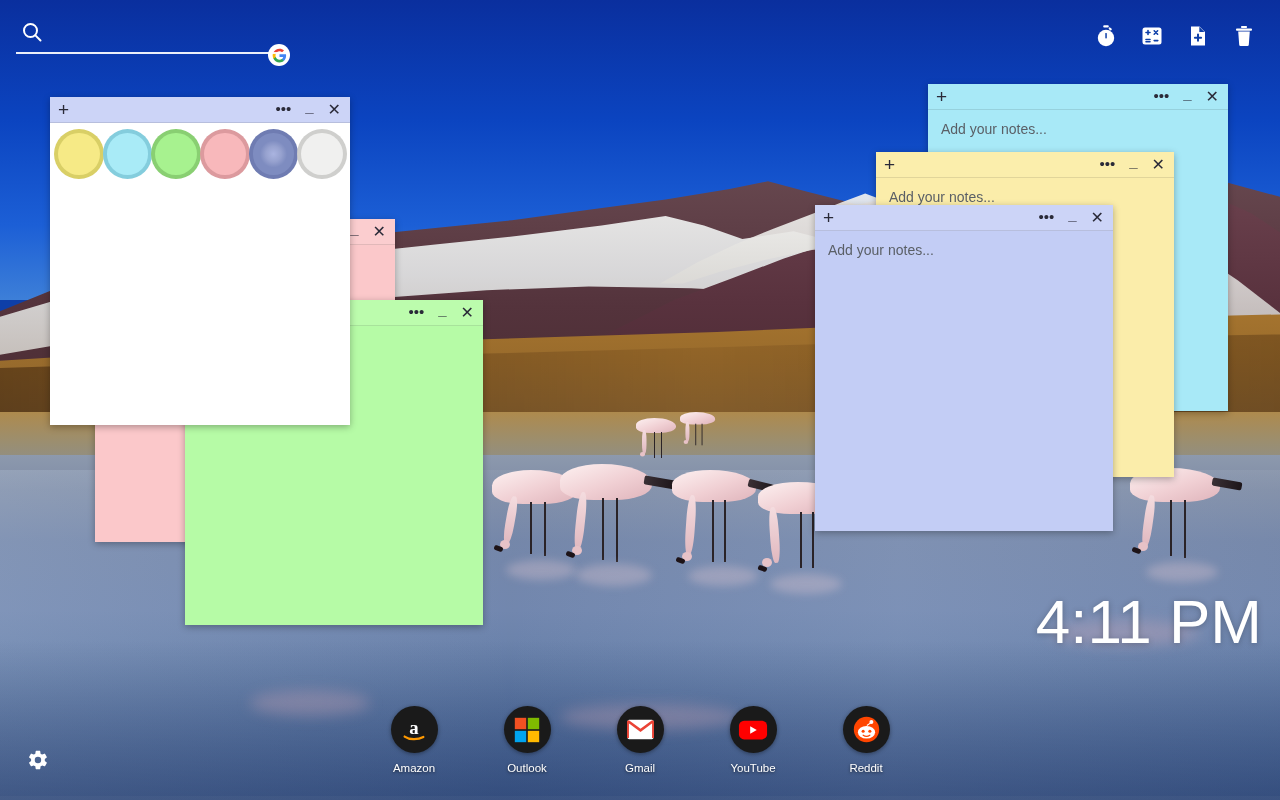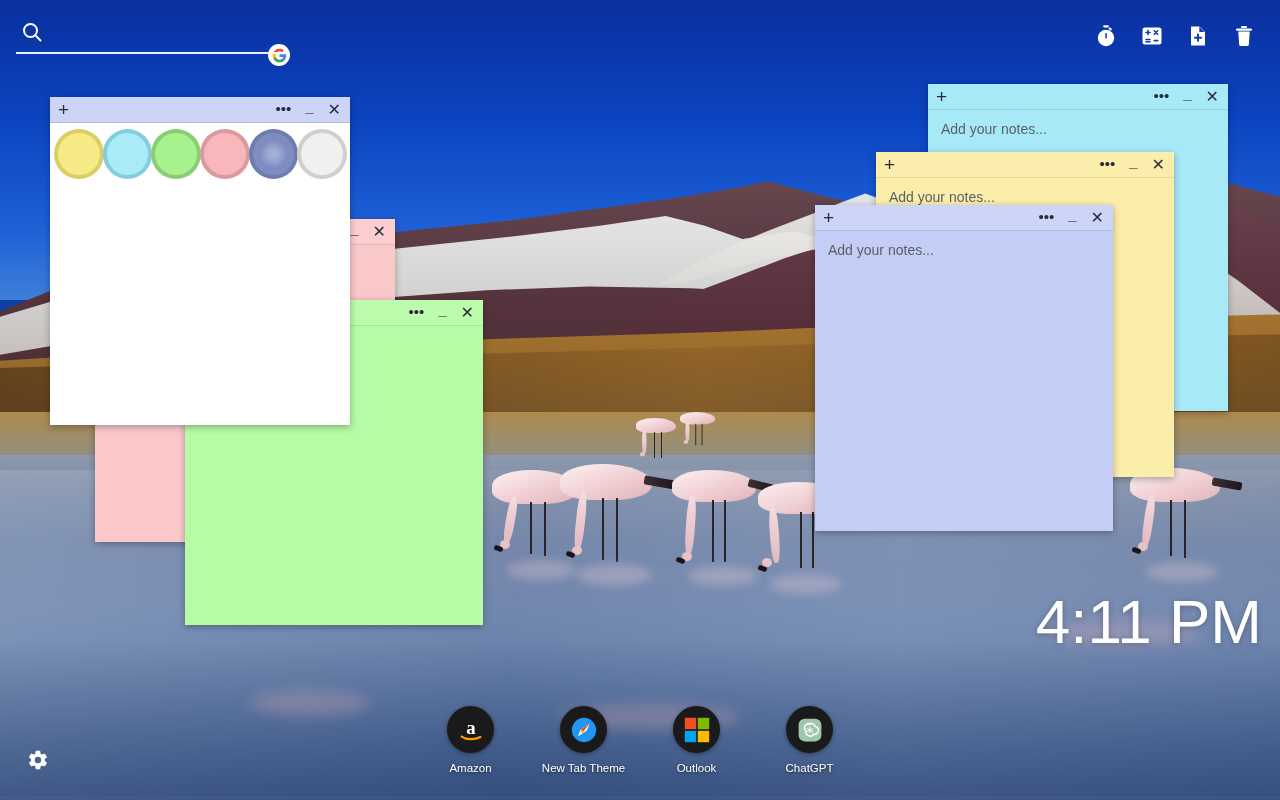--- a/index.html
+++ b/index.html
@@ -485,58 +485,70 @@
   <div class="dock-item">
     <div class="dock-icon">
       <svg width="30" height="30" viewBox="0 0 32 32">
         <text x="16" y="20" text-anchor="middle" font-size="20" font-weight="bold" fill="#ffffff" font-family="Liberation Serif, serif">a</text>
         <path d="M6 23c5 3.6 14 3.8 20 .4" stroke="#ff9900" stroke-width="2.4" fill="none" stroke-linecap="round"></path>
       </svg>
     </div>
     <div class="dock-label">Amazon</div>
   </div>
 
-  <div class="dock-item">
-    <div class="dock-icon">
-      <svg width="30" height="30" viewBox="0 0 32 32">
-        <circle cx="16" cy="16" r="13" fill="#2196f3"></circle>
-        <path d="M22 9l-9.5 6.5L9.5 23l9.5-6.5z" fill="#ffffff"></path>
-        <path d="M22 9l-9.5 6.5 2.5 2.5z" fill="#f44336"></path>
-        <circle cx="14.2" cy="17.8" r="1.6" fill="#ffc107"></circle>
-      </svg>
-    </div>
-    <div class="dock-label">New Tab Theme</div>
-  </div>
 
 
   <div class="dock-item">
     <div class="dock-icon">
       <svg width="26" height="26" viewBox="0 0 32 32">
         <rect x="1" y="1" width="14" height="14" fill="#f25022"></rect>
         <rect x="17" y="1" width="14" height="14" fill="#7fba00"></rect>
         <rect x="1" y="17" width="14" height="14" fill="#00a4ef"></rect>
         <rect x="17" y="17" width="14" height="14" fill="#ffb900"></rect>
       </svg>
     </div>
     <div class="dock-label">Outlook</div>
   </div>
 
-
   <div class="dock-item">
     <div class="dock-icon">
-      <svg width="28" height="28" viewBox="0 0 32 32">
-        <rect x="3" y="3" width="26" height="26" rx="7" fill="#9dc6ab"></rect>
-        <path d="M16 8.2c3 0 5.4 1.6 6.3 4 2.3.7 3.6 2.9 3 5.3-.6 2.4-2.9 3.9-5.3 3.4-1.3 1.9-3.8 2.6-5.9 1.6-2.2-1-3.3-3.4-2.6-5.6-1.8-1.4-2.2-3.9-.9-5.8 1.2-1.8 3.6-2.5 5.4-1.6z" fill="none" stroke="#ffffff" stroke-width="1.6"></path>
-        <path d="M16 12.6v6.8M12.7 14.4l6.6 3.6M19.3 14.4l-6.6 3.6" stroke="#ffffff" stroke-width="1.1" stroke-linecap="round"></path>
+      <svg width="27" height="27" viewBox="0 0 32 24">
+        <rect x="0.5" y="0.5" width="31" height="23" rx="2" fill="#ffffff"></rect>
+        <path d="M1 2l15 11L31 2" stroke="#ea4335" stroke-width="3" fill="none"></path>
+        <path d="M1 2v20M31 2v20" stroke="#ea4335" stroke-width="2.6"></path>
       </svg>
     </div>
-    <div class="dock-label">ChatGPT</div>
-  </div>
-
-
+    <div class="dock-label">Gmail</div>
+  </div>
+
+
+  <div class="dock-item">
+    <div class="dock-icon">
+      <svg width="30" height="30" viewBox="0 0 32 24">
+        <rect x="1" y="2" width="30" height="20" rx="5.5" fill="#ff0000"></rect>
+        <path d="M13 8l7 4-7 4z" fill="#ffffff"></path>
+      </svg>
+    </div>
+    <div class="dock-label">YouTube</div>
+  </div>
+
+  <div class="dock-item">
+    <div class="dock-icon">
+      <svg width="29" height="29" viewBox="0 0 32 32">
+        <circle cx="16" cy="16" r="14" fill="#ff4500"></circle>
+        <ellipse cx="16" cy="19" rx="9.5" ry="7" fill="#ffffff"></ellipse>
+        <circle cx="12.3" cy="18" r="1.7" fill="#ff4500"></circle>
+        <circle cx="19.7" cy="18" r="1.7" fill="#ff4500"></circle>
+        <path d="M12.3 22.3c2.2 1.6 5.2 1.6 7.4 0" stroke="#ff4500" stroke-width="1.3" fill="none" stroke-linecap="round"></path>
+        <circle cx="21.4" cy="7.6" r="2.2" fill="#ffffff"></circle>
+        <path d="M21 8.4l-4.6 3.2" stroke="#ffffff" stroke-width="1.2"></path>
+      </svg>
+    </div>
+    <div class="dock-label">Reddit</div>
+  </div>
 
 
 </div>
 
 <div id="settings-btn">
   <span>
     <svg width="22" height="22" viewBox="0 0 24 24" fill="#ffffff">
       <path d="M19.4 13c.04-.33.06-.66.06-1s-.02-.67-.06-1l2.1-1.6a.5.5 0 0 0 .12-.64l-2-3.46a.5.5 0 0 0-.6-.22l-2.48 1a7.3 7.3 0 0 0-1.72-1l-.38-2.63A.5.5 0 0 0 13.95 2h-4a.5.5 0 0 0-.5.42l-.37 2.64c-.62.25-1.2.59-1.73 1l-2.48-1a.5.5 0 0 0-.6.22l-2 3.46a.5.5 0 0 0 .12.64L4.5 11c-.04.33-.07.67-.07 1s.03.67.07 1l-2.1 1.6a.5.5 0 0 0-.12.64l2 3.46c.12.22.38.3.6.22l2.48-1c.52.41 1.1.75 1.73 1l.37 2.64c.04.24.25.42.5.42h4c.25 0 .46-.18.5-.42l.38-2.64c.62-.25 1.2-.59 1.72-1l2.48 1c.23.08.48 0 .6-.22l2-3.46a.5.5 0 0 0-.12-.64L19.4 13zm-7.45 2.5A3.5 3.5 0 1 1 15.45 12a3.5 3.5 0 0 1-3.5 3.5z"></path>
     </svg>
   </span>

